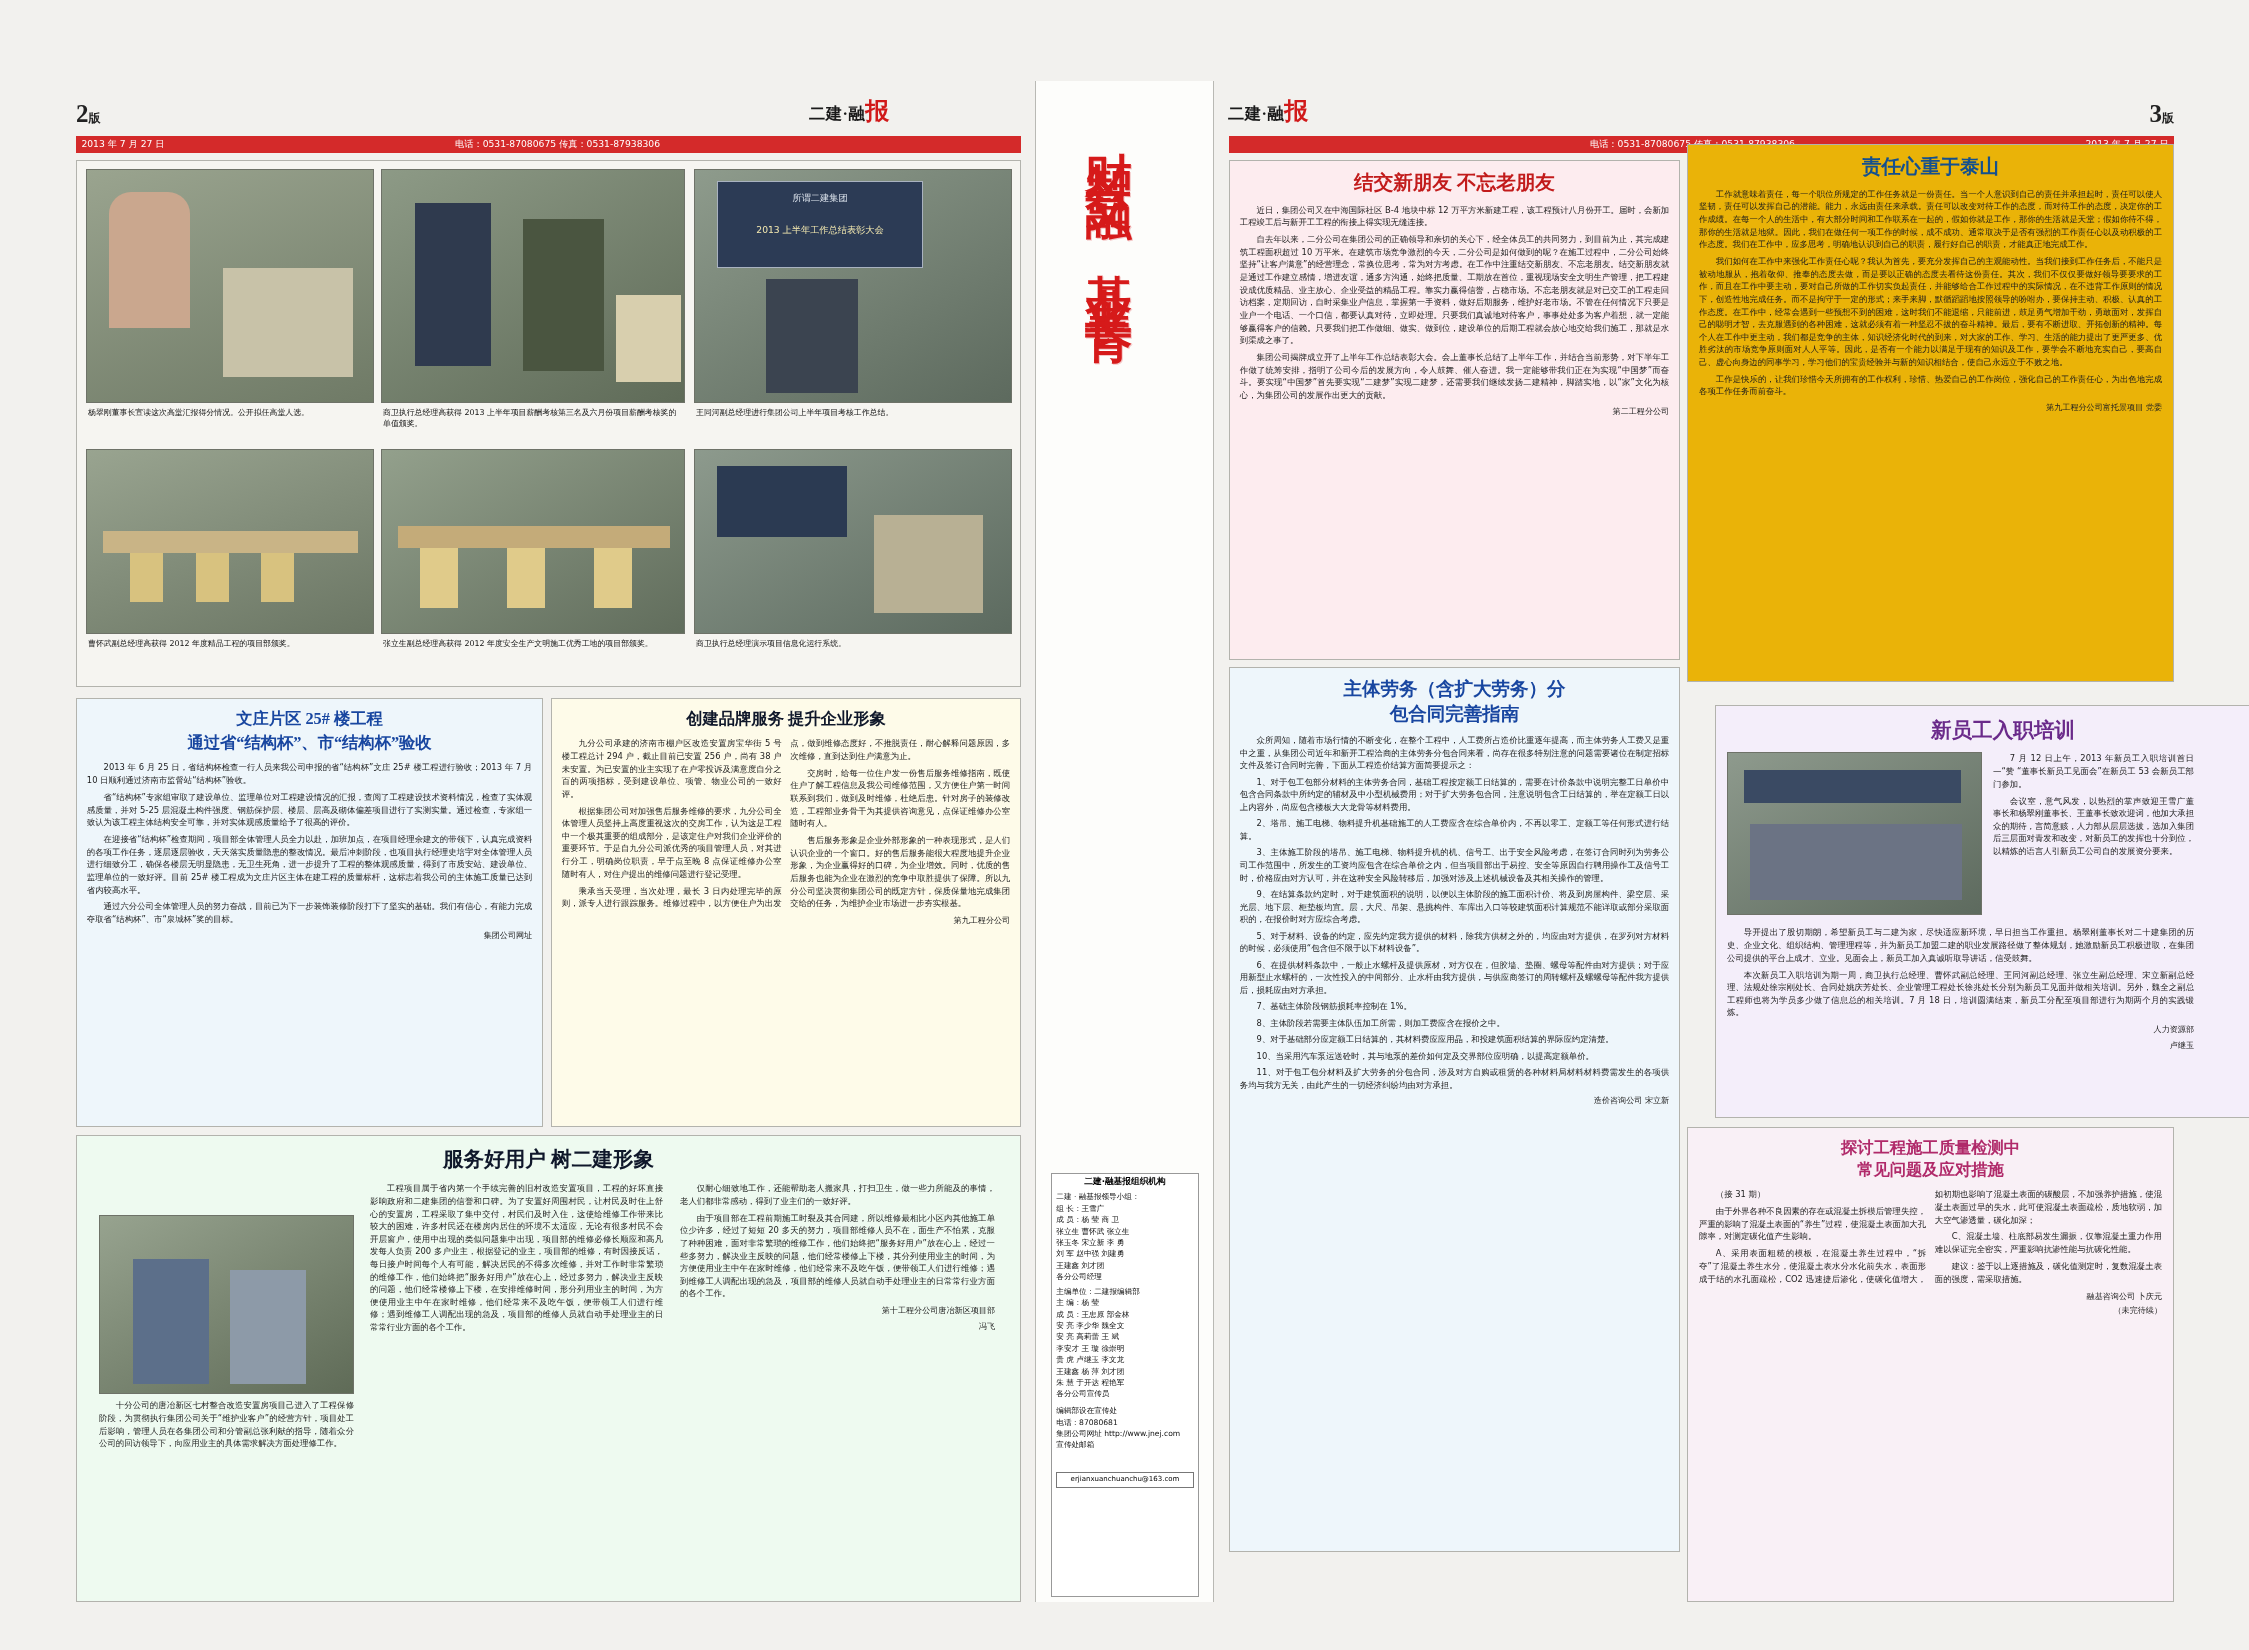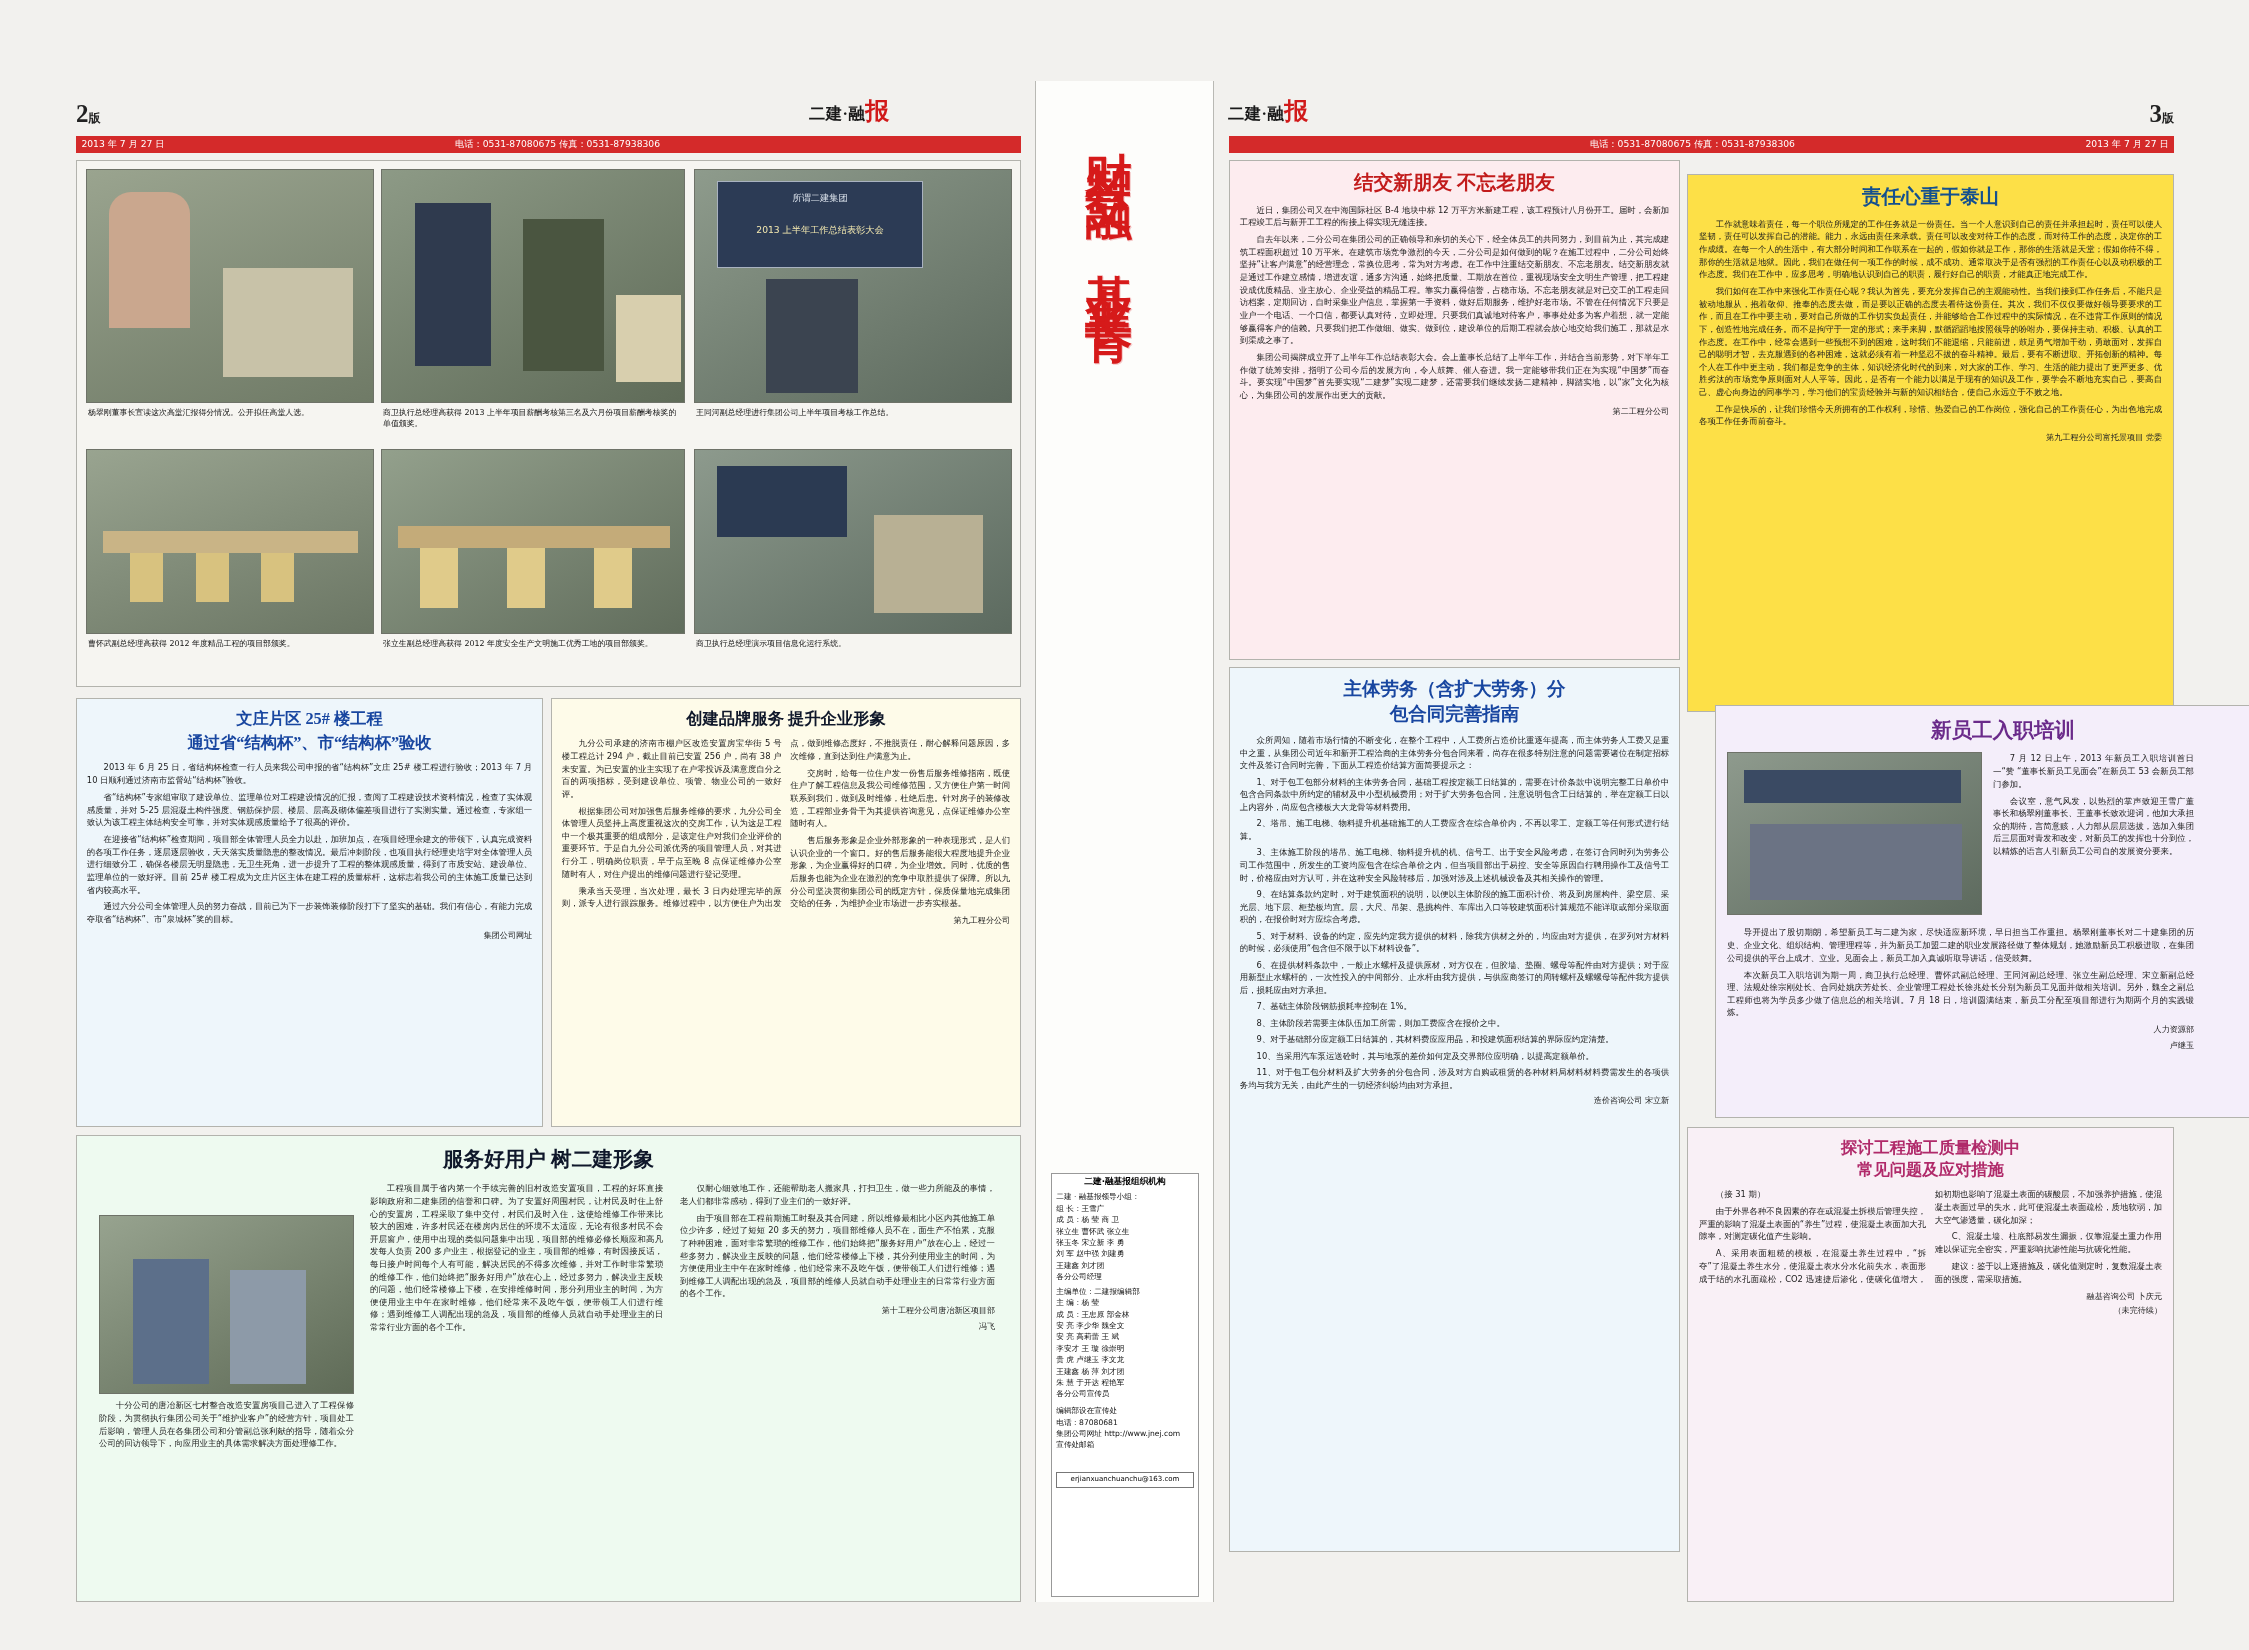--- a/index.html
+++ b/index.html
@@ -293,21 +293,21 @@
   <div class="box framed" style="left:1229px; top:160px; width:451px; height:500px; background:#fdecef; padding:8.7px 9.8px;">
     <div class="title-red" style="font-size:19.6px; margin-bottom:7.6px;">结交新朋友  不忘老朋友</div>
     <div class="body-cn">
       <p style="margin:0 0 4.3px 0; text-indent:2em;">近日，集团公司又在中海国际社区 B-4 地块中标 12 万平方米新建工程，该工程预计八月份开工。届时，会新加工程竣工后与新开工工程的衔接上得实现无缝连接。</p>
       <p style="margin:0 0 4.3px 0; text-indent:2em;">自去年以来，二分公司在集团公司的正确领导和亲切的关心下，经全体员工的共同努力，到目前为止，其完成建筑工程面积超过 10 万平米。在建筑市场竞争激烈的今天，二分公司是如何做到的呢？在施工过程中，二分公司始终坚持“让客户满意”的经营理念，常换位思考，常为对方考虑。在工作中注重结交新朋友、不忘老朋友。结交新朋友就是通过工作建立感情，增进友谊，通多方沟通，始终把质量、工期放在首位，重视现场安全文明生产管理，把工程建设成优质精品、业主放心、企业受益的精品工程。靠实力赢得信誉，占稳市场。不忘老朋友就是对已交工的工程走回访档案，定期回访，自时采集业户信息，掌握第一手资料，做好后期服务，维护好老市场。不管在任何情况下只要是业户一个电话、一个口信，都要认真对待，立即处理。只要我们真诚地对待客户，事事处处多为客户着想，就一定能够赢得客户的信赖。只要我们把工作做细、做实、做到位，建设单位的后期工程就会放心地交给我们施工，那就是水到渠成之事了。</p>
       <p style="margin:0 0 4.3px 0; text-indent:2em;">集团公司揭牌成立开了上半年工作总结表彰大会。会上董事长总结了上半年工作，并结合当前形势，对下半年工作做了统筹安排，指明了公司今后的发展方向，令人鼓舞、催人奋进。我一定能够带我们正在为实现“中国梦”而奋斗。要实现“中国梦”首先要实现“二建梦”实现二建梦，还需要我们继续发扬二建精神，脚踏实地，以“家”文化为核心，为集团公司的发展作出更大的贡献。</p>
     </div>
     <div class="sig">第二工程分公司</div>
   </div>
 
-  <div class="box framed" style="left:1687px; top:174px; width:487px; height:538px; background:#fde047; padding:8.7px 11px;">
+  <div class="box framed" style="left:1687px; top:144px; width:487px; height:538px; background:#eab308; padding:8.7px 11px;">
     <div class="title-blue" style="font-size:19.6px; color:#14508f; margin-bottom:7.6px;">责任心重于泰山</div>
     <div class="body-cn">
       <p style="margin:0 0 4.3px 0; text-indent:2em;">工作就意味着责任，每一个职位所规定的工作任务就是一份责任。当一个人意识到自己的责任并承担起时，责任可以使人坚韧，责任可以发挥自己的潜能。能力，永远由责任来承载。责任可以改变对待工作的态度，而对待工作的态度，决定你的工作成绩。在每一个人的生活中，有大部分时间和工作联系在一起的，假如你就是工作，那你的生活就是天堂；假如你待不得，那你的生活就是地狱。因此，我们在做任何一项工作的时候，成不成功、通常取决于是否有强烈的工作责任心以及动积极的工作态度。我们在工作中，应多思考，明确地认识到自己的职责，履行好自己的职责，才能真正地完成工作。</p>
       <p style="margin:0 0 4.3px 0; text-indent:2em;">我们如何在工作中来强化工作责任心呢？我认为首先，要充分发挥自己的主观能动性。当我们接到工作任务后，不能只是被动地服从，抱着敬仰、推奉的态度去做，而是要以正确的态度去看待这份责任。其次，我们不仅仅要做好领导要要求的工作，而且在工作中要主动，要对自己所做的工作切实负起责任，并能够给合工作过程中的实际情况，在不违背工作原则的情况下，创造性地完成任务。而不是拘守于一定的形式；来手来脚，默循蹈蹈地按照领导的吩咐办，要保持主动、积极、认真的工作态度。在工作中，经常会遇到一些预想不到的困难，这时我们不能退缩，只能前进，鼓足勇气增加干劲，勇敢面对，发挥自己的聪明才智，去克服遇到的各种困难，这就必须有着一种坚忍不拔的奋斗精神。最后，要有不断进取、开拓创新的精神。每个人在工作中更主动，我们都是竞争的主体，知识经济化时代的到来，对大家的工作、学习、生活的能力提出了更严更多、优胜劣汰的市场竞争原则面对人人平等。因此，是否有一个能力以满足于现有的知识及工作，要学会不断地充实自己，要高自己、虚心向身边的同事学习，学习他们的宝贵经验并与新的知识相结合，使自己永远立于不败之地。</p>
       <p style="margin:0 0 4.3px 0; text-indent:2em;">工作是快乐的，让我们珍惜今天所拥有的工作权利，珍惜、热爱自己的工作岗位，强化自己的工作责任心，为出色地完成各项工作任务而前奋斗。</p>
     </div>
     <div class="sig">第九工程分公司富托景项目 党委</div>
   </div>
 
   <div class="box framed" style="left:1229px; top:667px; width:451px; height:885px; background:#eef6fb; padding:8.7px 9.8px;">

